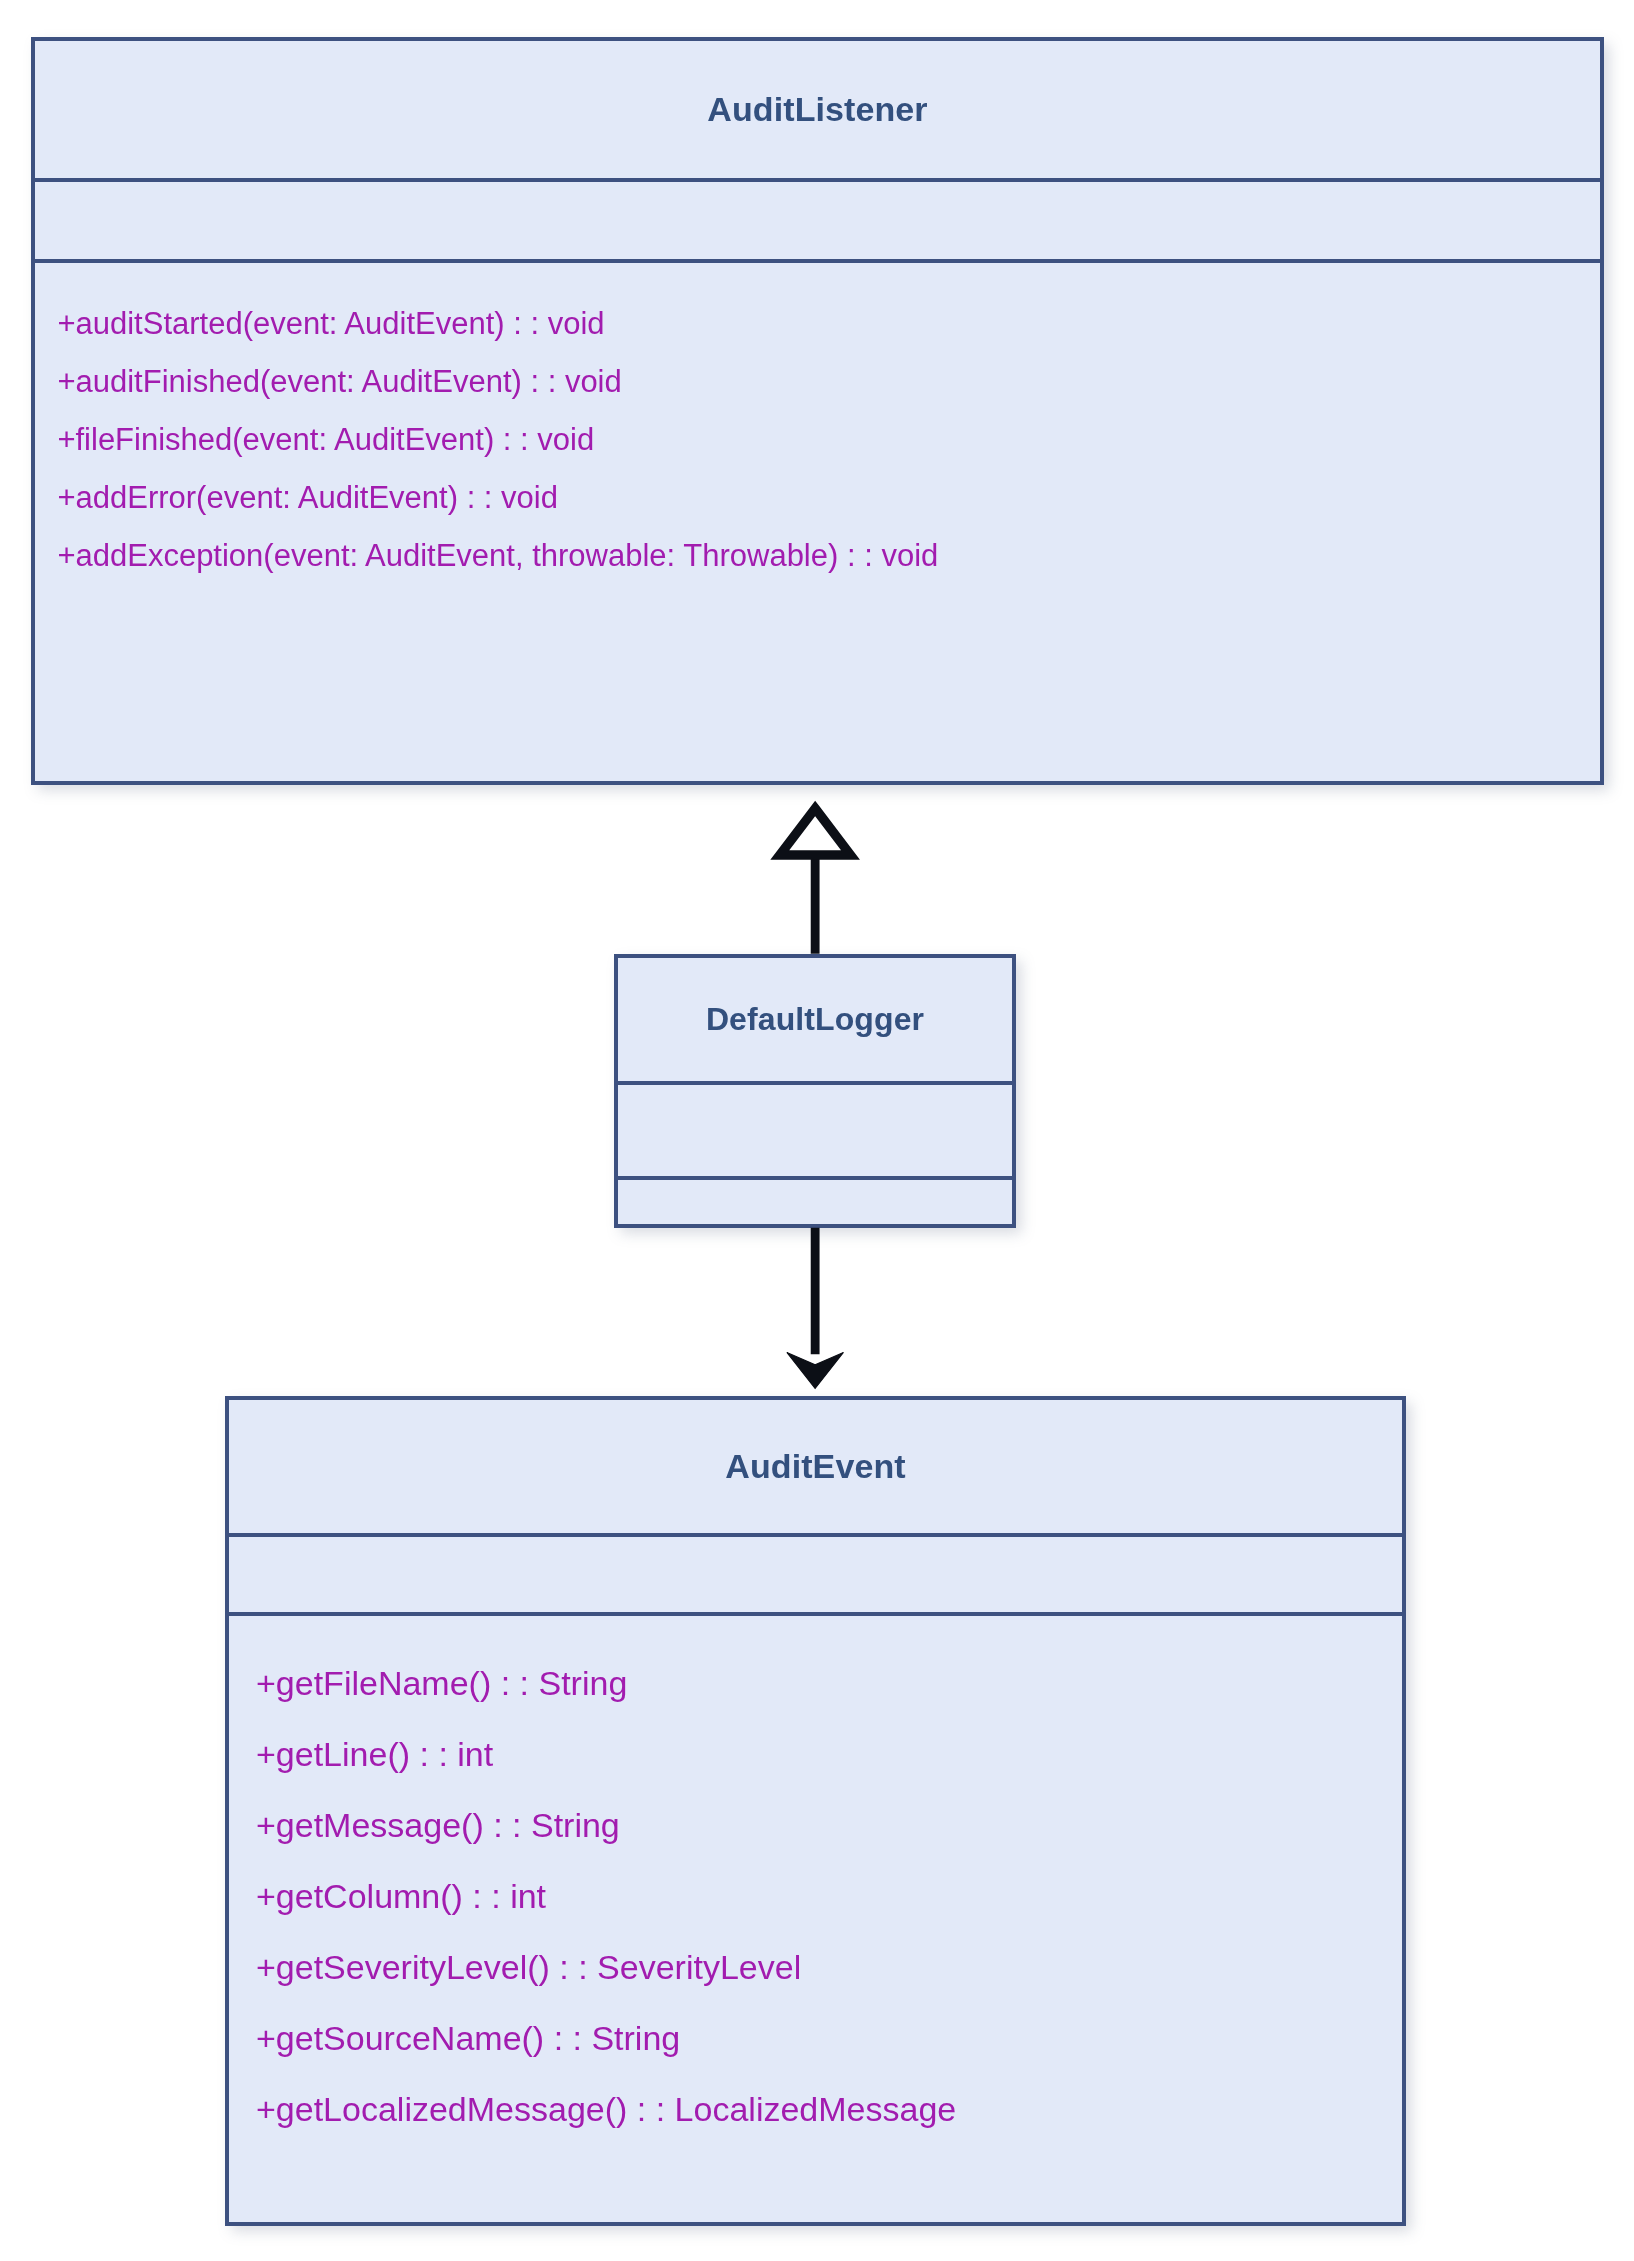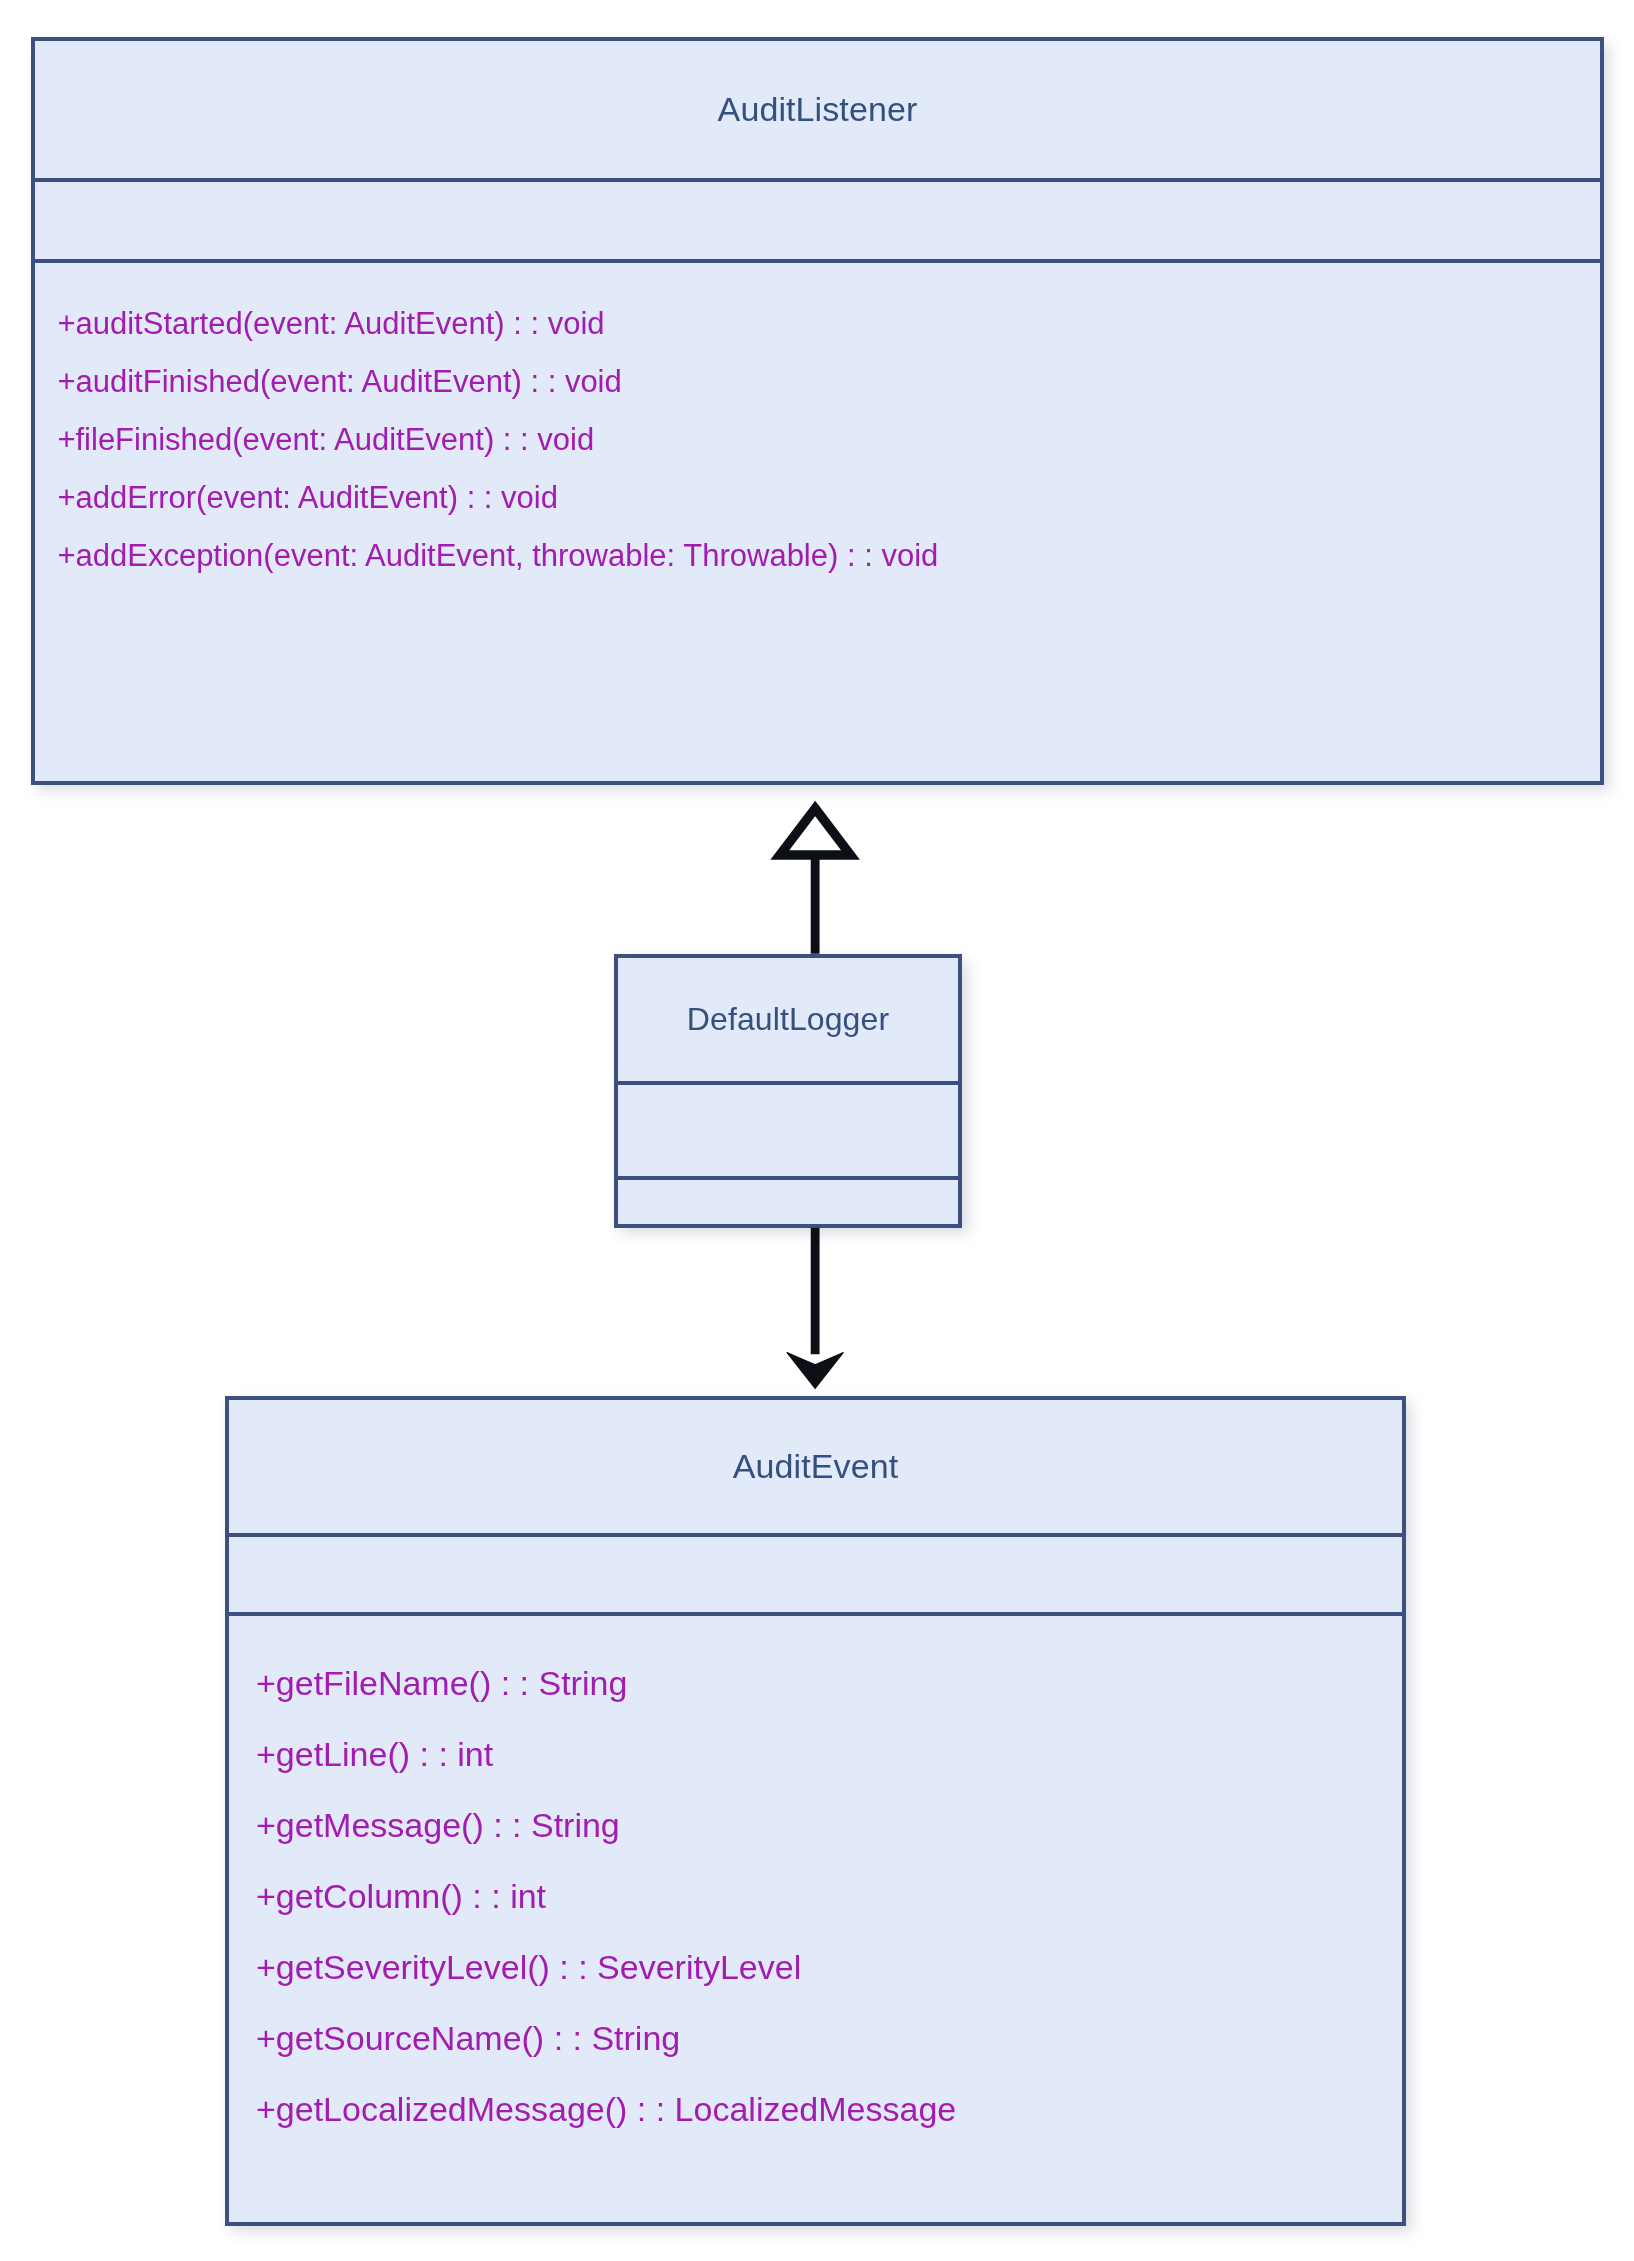--- a/index.html
+++ b/index.html
@@ -37,21 +37,21 @@
   .uml-name-compartment {
     box-sizing: border-box;
     display: flex;
     align-items: center;
     justify-content: center;
     border-bottom: 4.1px solid #3d5180;
     background: #e2e9f8;
   }
 
   .uml-class-title {
-    font-weight: normal;
+    font-weight: bold;
     color: #33507e;
     letter-spacing: 0.1px;
     white-space: nowrap;
   }
 
   .uml-attr-compartment {
     box-sizing: border-box;
     border-bottom: 4.1px solid #3d5180;
     background: #e2e9f8;
   }
@@ -86,21 +86,21 @@
     font-size: 31px;
     height: 58px;
     display: flex;
     align-items: center;
   }
 
   
   #class-defaultlogger {
     left: 614px;
     top: 954px;
-    width: 348px;
+    width: 402px;
     height: 274px;
     gap: 44px;
   }
   #class-defaultlogger .uml-name-compartment { height: 134px; }
   #class-defaultlogger .uml-class-title { font-size: 32px; }
   #class-defaultlogger .uml-attr-compartment { height: 53px; }
   #class-defaultlogger .uml-oper-compartment { padding: 0; }
 
   
   #class-auditevent {

